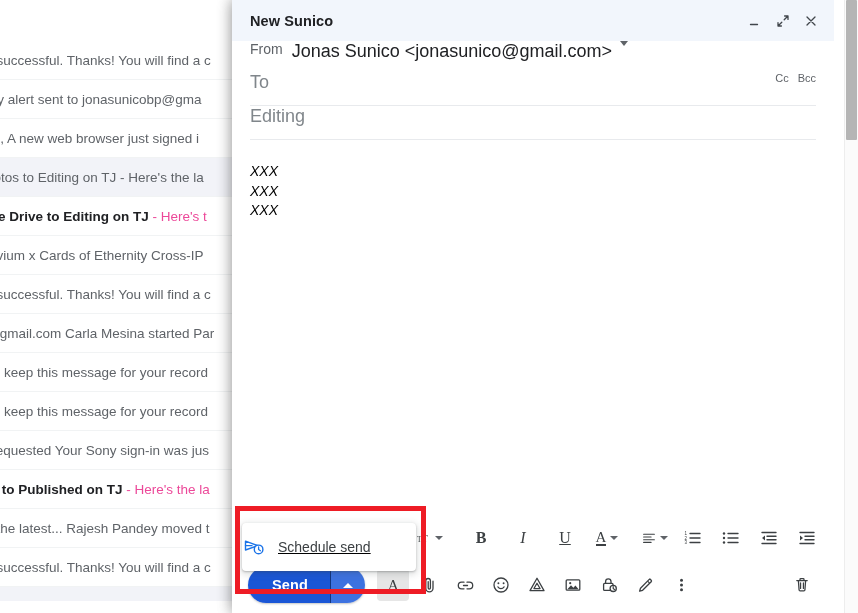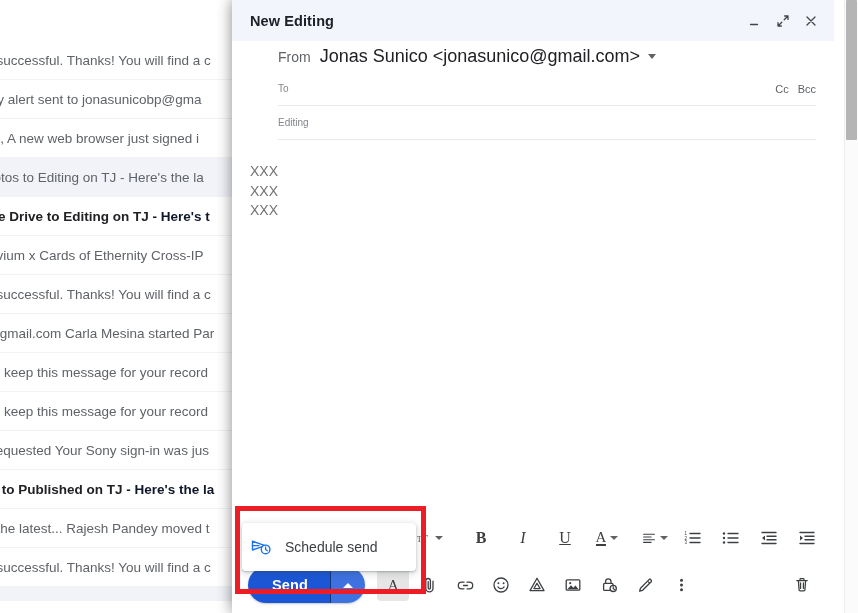--- a/index.html
+++ b/index.html
@@ -45,21 +45,21 @@
     box-sizing: border-box;
   }
   .mlrow .snip {
     display: inline-block;
     margin-left: -14px;
   }
   .mlrow.read  { background: #ffffff; }
   .mlrow.sel   { background: #f2f3f8; }
   .mlrow.unread { background: #ffffff; }
   .mlrow.unread .bold { font-weight: bold; color: #202124; }
-  .mlrow .dash { color: #0f172a; font-weight: bold; }
+  .mlrow .dash { color: #ec4899; font-weight: normal; }
   #maillist .spacer-top { height: 41px; background:#ffffff; }
   #maillist .spacer-bot { height: 14px; background:#f2f3f8; }
 
   
   #compose {
     position: absolute;
     left: 232px;
     top: 0;
     width: 602px;
     height: 613px;
@@ -93,51 +93,51 @@
     color: #41464b;
     cursor: pointer;
     margin-left: 2px;
   }
   .winbtn svg { display: block; }
 
   
   #fields { padding: 0 18px; }
   .fieldrow {
     display: flex;
-    align-items: center;
+    align-items: flex-start;
     height: 33px;
     border-bottom: 1px solid #e8eaed;
     font-size: 14px;
     color: #5f6368;
-    margin-left: 28px;
   }
   .fieldrow.from { border-bottom: none; height: 31px; }
   .flabel { color: #5f6368; font-size: 14px; margin-right: 9px; }
   .fvalue { color: #202124; font-size: 18px; }
-  .fplace { color: #80868b; font-size: 10px; }
+  .fplace { color: #80868b; font-size: 18px; }
   .caret-dn {
     width: 0; height: 0;
     border-left: 4.5px solid transparent;
     border-right: 4.5px solid transparent;
     border-top: 5px solid #5f6368;
     margin-left: 8px;
     cursor: pointer;
   }
   .ccbcc { margin-left: auto; display: flex; gap: 9px; }
   .ccbcc span { color: #5f6368; font-size: 11px; cursor: pointer; }
 
   
   #compose-body {
     flex: 1;
     padding: 22px 18px 0 18px;
     font-size: 14px;
     line-height: 19.5px;
-    color: #737373;
+    color: #000000;
     overflow: hidden;
     cursor: text;
+    font-style: italic;
   }
   #compose-body div { white-space: pre; }
 
   
   #fmtbar {
     height: 38px;
     min-height: 38px;
     display: flex;
     align-items: center;
     padding: 0 14px 0 12px;
@@ -244,22 +244,23 @@
     background: #ffffff;
     border-radius: 4px;
     box-shadow: 0 2px 6px 2px rgba(60,64,67,0.15), 0 1px 2px rgba(60,64,67,0.3);
     padding: 7px 0;
     z-index: 30;
   }
   #sched-item {
     display: flex;
     align-items: center;
     height: 34px;
-    padding: 0 9px;
-    cursor: pointer;
+    padding: 0 2px;
+    cursor: pointer;
+    text-decoration: underline;
   }
   #sched-icon { width: 24px; display: flex; align-items: center; }
   #sched-label {
     font-size: 14px;
     color: #3c4043;
     margin-left: 10px;
     white-space: nowrap;
   }
 
   
@@ -324,21 +325,21 @@
         <div class="mlrow unread"><span class="snip"><span class="bold">m to Published on TJ</span><span class="dash"> - Here's the la</span></span></div>
         <div class="mlrow read"><span class="snip">s the latest... Rajesh Pandey moved t</span></div>
         <div class="mlrow read"><span class="snip">s successful. Thanks! You will find a c</span></div>
       </div>
     <div class="spacer-bot"></div>
   </div>
 
   <div id="compose">
 
     <div id="compose-header">
-      <div id="compose-title">New Editing</div>
+      <div id="compose-title">New Sunico</div>
 
       <div class="winbtn">
         <svg width="14" height="14" viewBox="0 0 14 14">
             <path d="M2.5 10.5h7" stroke="#41464b" stroke-width="1.3" fill="none" stroke-linecap="round"></path>
           </svg>
       </div>
       <div class="winbtn">
         <svg width="14" height="14" viewBox="0 0 14 14">
           <path d="M12 2L8.2 5.8M12 2v3.4M12 2H8.6" stroke="#41464b" stroke-width="1.3" fill="none" stroke-linecap="round" stroke-linejoin="round"></path>
           <path d="M2 12l3.8-3.8M2 12V8.6M2 12h3.4" stroke="#41464b" stroke-width="1.3" fill="none" stroke-linecap="round" stroke-linejoin="round"></path>

